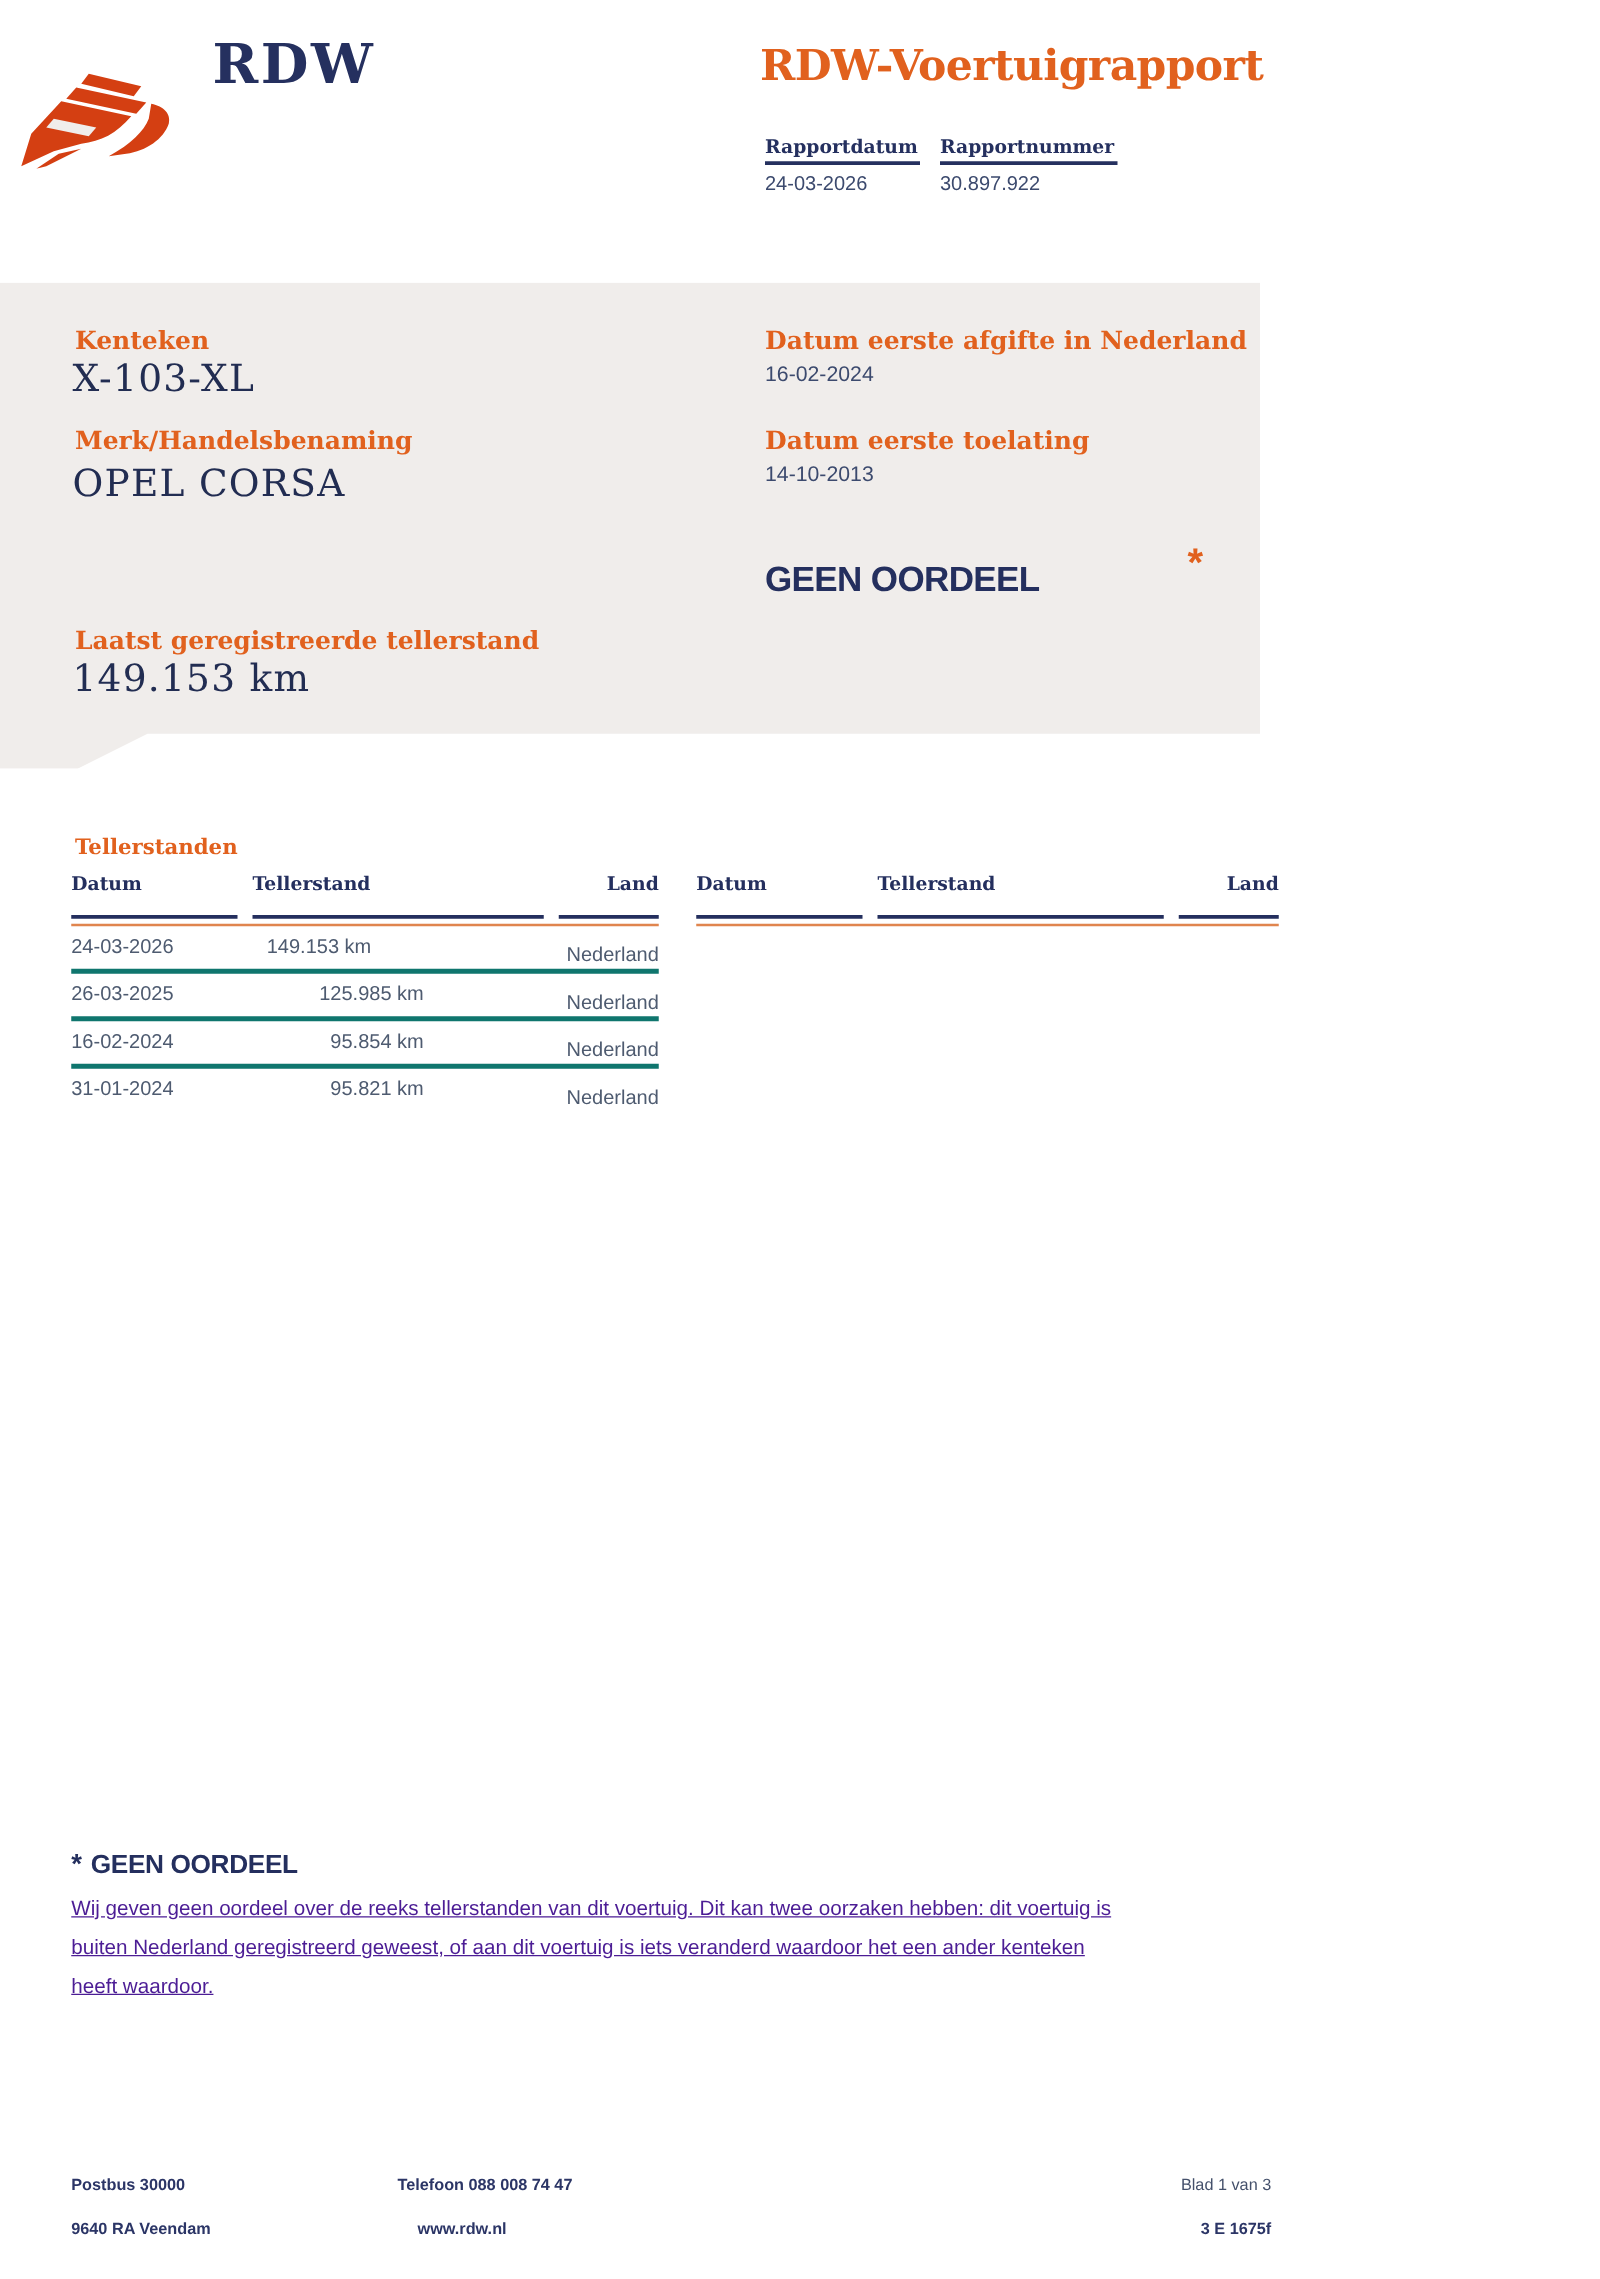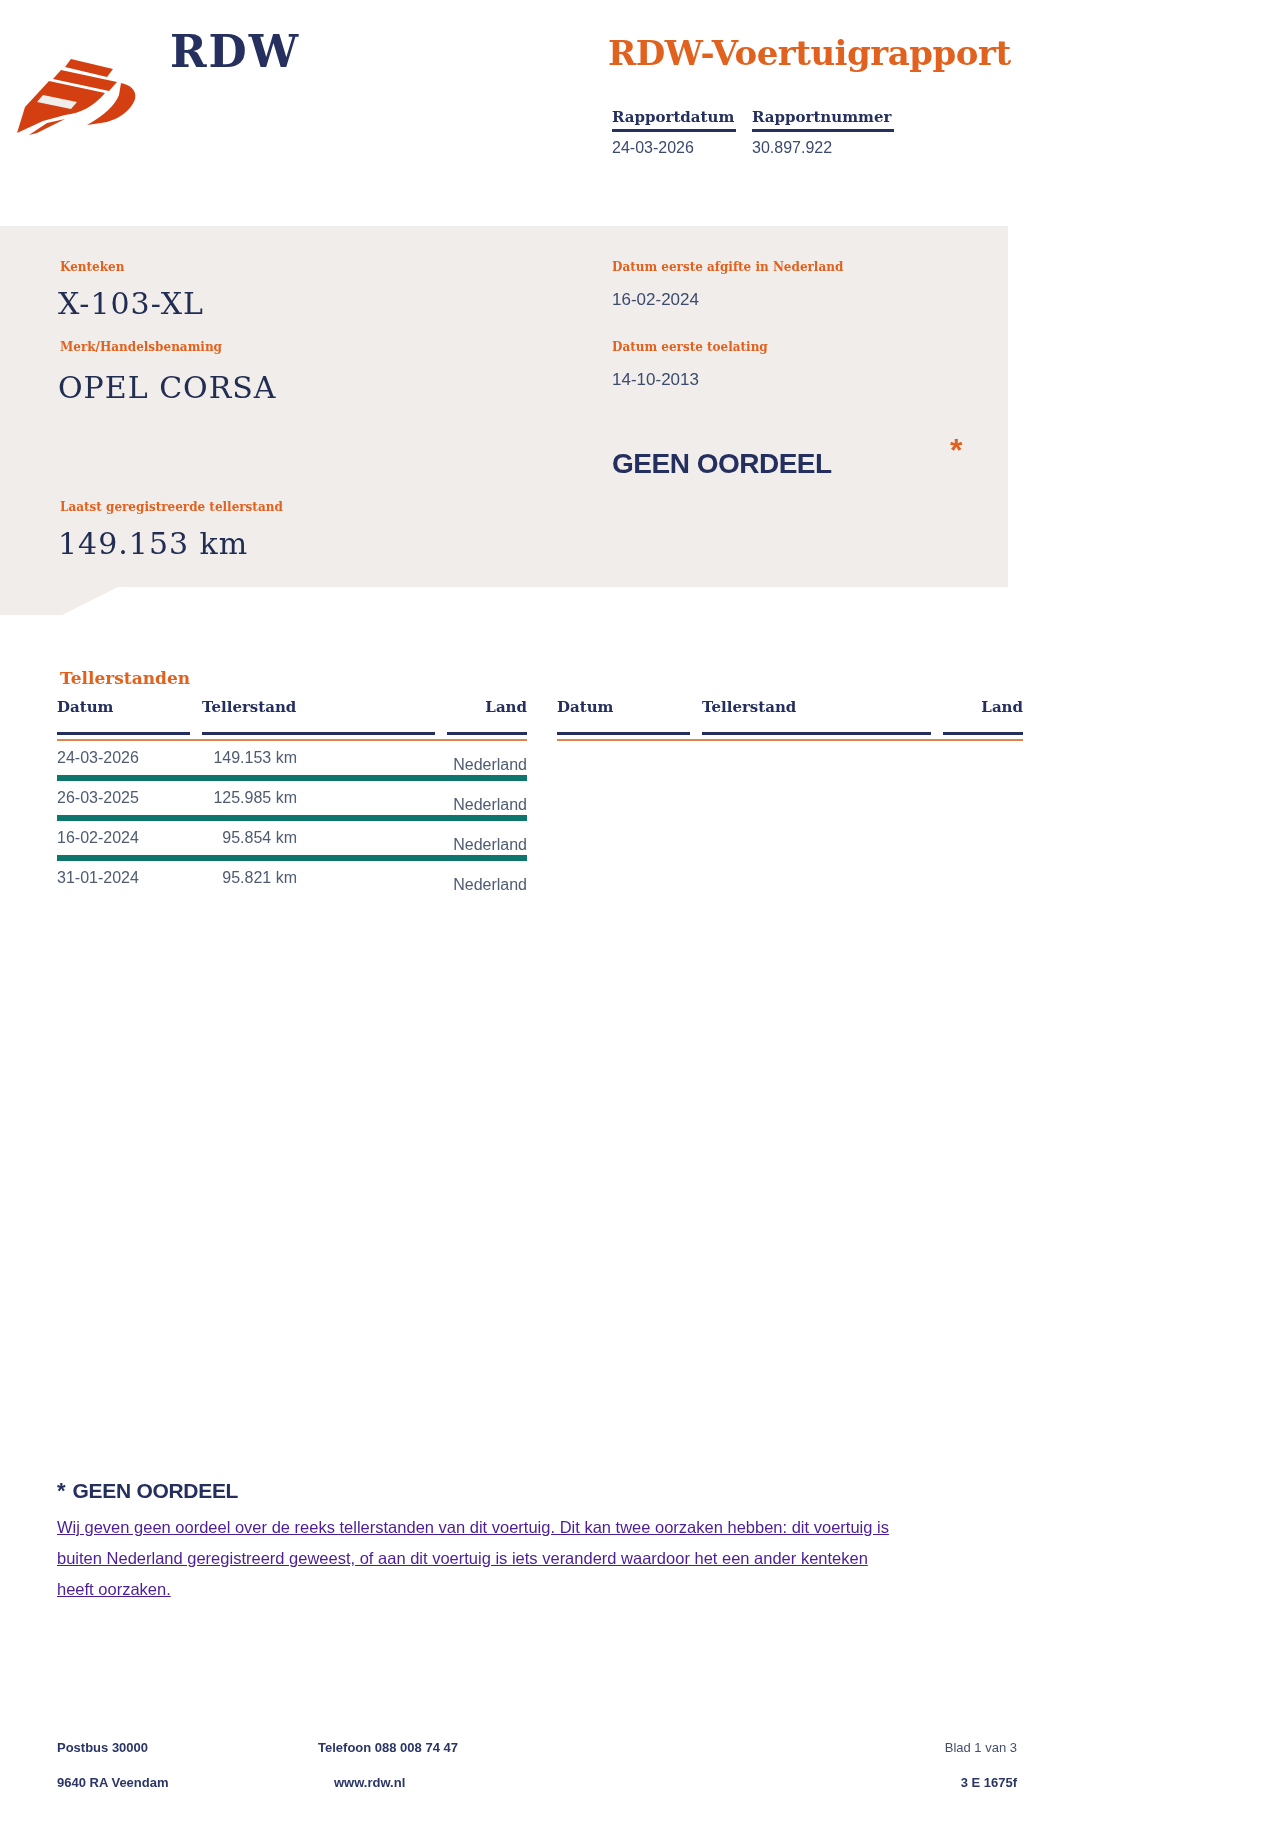--- a/index.html
+++ b/index.html
@@ -34,21 +34,21 @@
   }
   .meta-value { margin-top:7px; font-size:16px; color:#3c4a6e; }
 
   
   .panel {
     left:0; top:226px; width:1008px; height:389px;
     background:#f0edeb;
     clip-path:polygon(0 0, 1008px 0, 1008px 361px, 118px 361px, 62px 389px, 0 389px);
   }
   .olabel {
-    font-family:"DejaVu Serif", serif; font-weight:700; font-size:12px;
+    font-family:"DejaVu Serif", serif; font-weight:700; font-size:20px;
     color:#e1611e; white-space:nowrap;
   }
   .big-serif {
     font-family:"DejaVu Serif", serif; font-size:30px; font-weight:400;
     color:#222d52; letter-spacing:1px; white-space:nowrap;
   }
   .sans-value { font-size:17px; color:#3c4a6e; white-space:nowrap; }
   .verdict {
     font-size:28px; font-weight:800; color:#242f5e; letter-spacing:-0.5px;
     white-space:nowrap;
@@ -67,21 +67,21 @@
   .mh {
     font-family:"DejaVu Serif", serif; font-weight:700; font-size:15px;
     color:#242f5e; border-bottom:3px solid #242f5e; padding-bottom:16px;
     white-space:nowrap;
   }
   .mh.c1 { width:133px; margin-right:12px; }
   .mh.c2 { flex:1; margin-right:12px; }
   .mh.c3 { width:80px; text-align:right; }
   .orule { height:2px; background:#e0854e; margin-top:4px; }
   .mrow { display:flex; height:34px; align-items:center; font-size:16px; color:#4e5b70; }
-  .mrow + .mrow { border-top:6px solid #0f766e; }
+  .mrow + .mrow { border-top:4px solid #0f766e;gap:42px; }
   .mc1 { width:145px; }
   .mc2 { width:95px; text-align:right; }
   .mc3 { flex:1; text-align:right;margin-top:14px; }
 
   
   .foot-heading { left:57px; top:1478px; display:flex; align-items:baseline; gap:7px; }
   .fh-star { font-size:22px; font-weight:800; color:#242f5e; }
   .fh-title { font-size:21px; font-weight:800; color:#242f5e; letter-spacing:-0.3px; }
   .foot-para { left:57px; top:1512px; width:930px; font-size:16.5px; line-height:31px; color:#4c1d95;text-decoration:underline; }
 
@@ -180,21 +180,21 @@
   <div class="orule"></div>
 </div>
 
 <div class="abs foot-heading">
   <span class="fh-star">*</span>
   <span class="fh-title">GEEN OORDEEL</span>
 </div>
 <div class="abs foot-para">
   <div>Wij geven geen oordeel over de reeks tellerstanden van dit voertuig. Dit kan twee oorzaken hebben: dit voertuig is</div>
   <div>buiten Nederland geregistreerd geweest, of aan dit voertuig is iets veranderd waardoor het een ander kenteken</div>
-  <div>heeft oorzaken.</div>
+  <div>heeft waardoor.</div>
 </div>
 
 <div class="abs pagefoot" style="left:57px; top:1740px;">Postbus 30000</div>
 <div class="abs pagefoot" style="left:57px; top:1775px;">9640 RA Veendam</div>
 <div class="abs pagefoot" style="left:318px; top:1740px;">Telefoon 088 008 74 47</div>
 <div class="abs pagefoot" style="left:334px; top:1775px;">www.rdw.nl</div>
 <div class="abs pagefoot light fr" style="left:867px; top:1740px; width:150px;">Blad 1 van 3</div>
 <div class="abs pagefoot fr" style="left:867px; top:1775px; width:150px;">3 E 1675f</div>
 
 </body></html>

